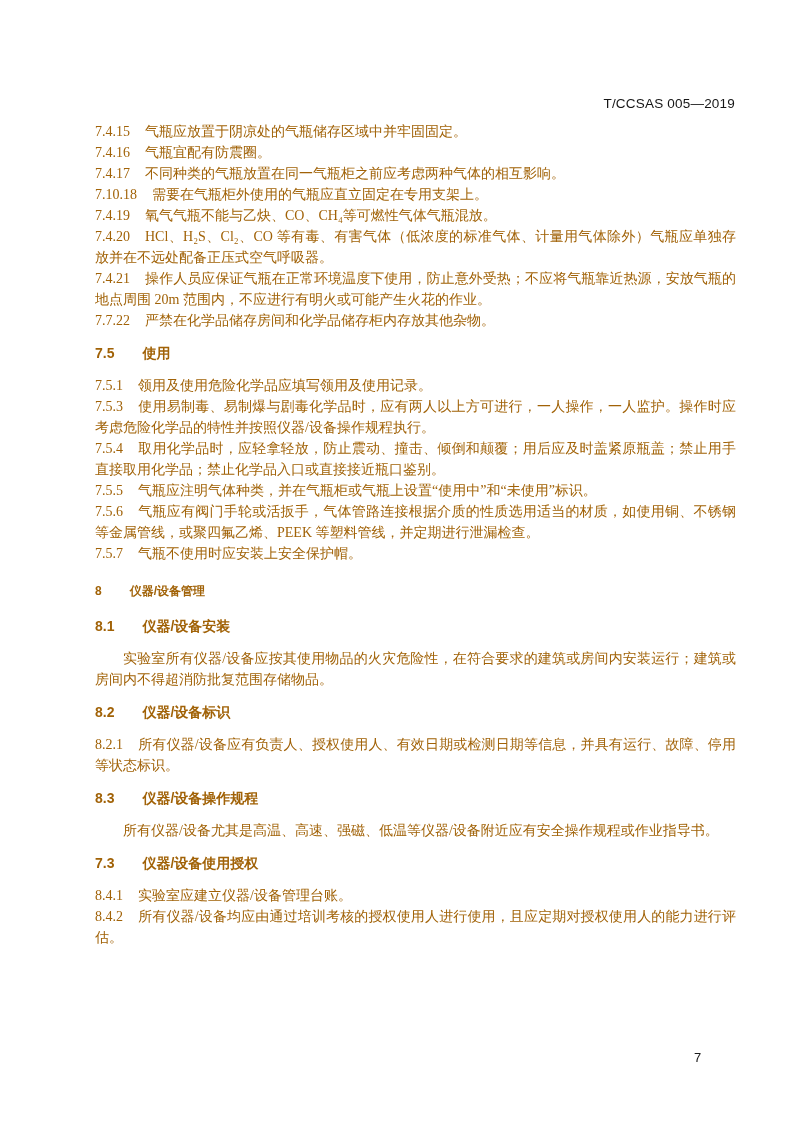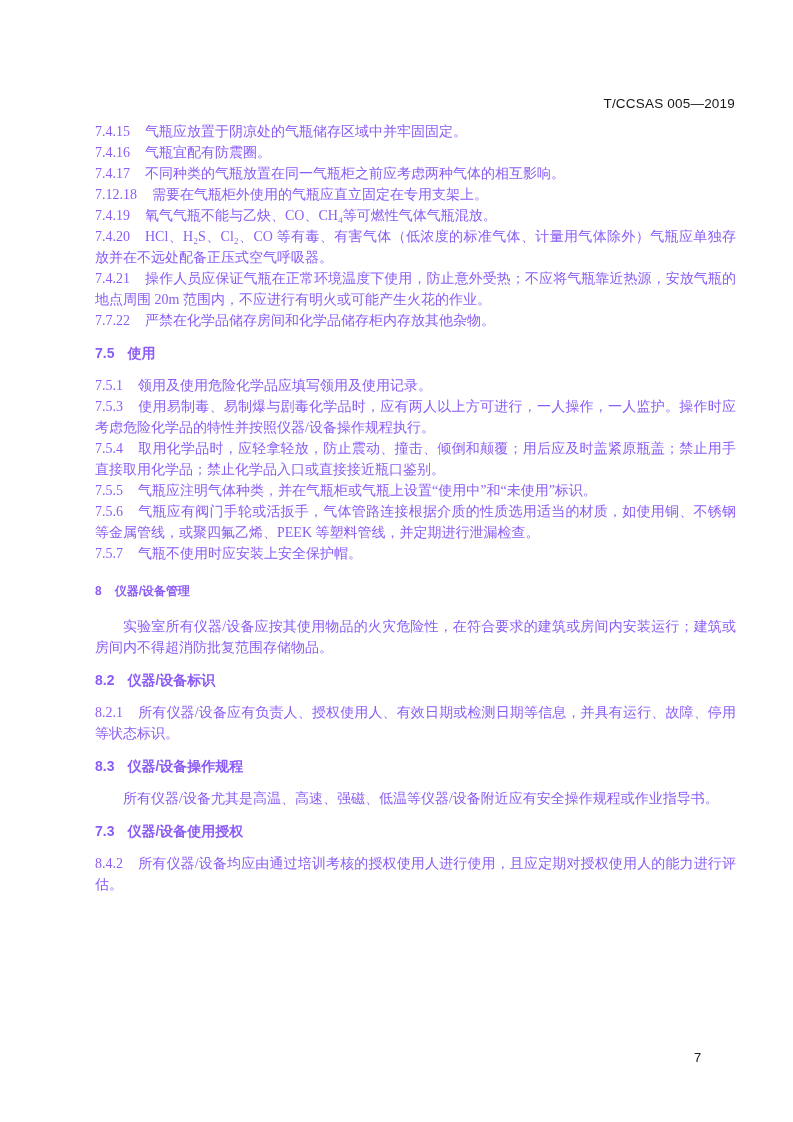--- a/index.html
+++ b/index.html
@@ -22,21 +22,21 @@
     letter-spacing: 0.2px;
   }
   .content {
     position: absolute;
     left: 95px;
     top: 121px;
     width: 641px;
     font-family: "Liberation Serif", "DejaVu Serif", serif;
     font-size: 14px;
     line-height: 21px;
-    color: #8b5cf6;
+    color: #a16207;
   }
   .content p, .content h1, .content h2 {
     margin: 0;
     padding: 0;
     text-align: justify;
   }
   .content p.clause .num {
     display: inline-block;
     margin-right: 15px;
     font-family: "Liberation Serif", "DejaVu Serif", serif;
@@ -50,21 +50,21 @@
   }
   .content h1 {
     font-family: "Liberation Sans", "DejaVu Sans", sans-serif;
     font-size: 12px;
     font-weight: bold;
     margin: 16px 0 14px 0;
     line-height: 22px;
   }
   .content h1 .num, .content h2 .num {
     display: inline-block;
-    margin-right: 13px;
+    margin-right: 28px;
   }
   .content p.para {
     text-indent: 2em;
   }
   .page-number {
     position: absolute;
     top: 1050px;
     left: 694px;
     font-family: "Liberation Sans", "DejaVu Sans", sans-serif;
     font-size: 13px;
@@ -74,36 +74,38 @@
 </head>
 <body>
 
 <div class="page">
   <div class="doc-header">T/CCSAS 005—2019</div>
 
   <div class="content">
       <p class="clause"><span class="num">7.4.15</span><span class="txt">气瓶应放置于阴凉处的气瓶储存区域中并牢固固定。</span></p>
       <p class="clause"><span class="num">7.4.16</span><span class="txt">气瓶宜配有防震圈。</span></p>
       <p class="clause"><span class="num">7.4.17</span><span class="txt">不同种类的气瓶放置在同一气瓶柜之前应考虑两种气体的相互影响。</span></p>
-      <p class="clause"><span class="num">7.12.18</span><span class="txt">需要在气瓶柜外使用的气瓶应直立固定在专用支架上。</span></p>
+      <p class="clause"><span class="num">7.10.18</span><span class="txt">需要在气瓶柜外使用的气瓶应直立固定在专用支架上。</span></p>
       <p class="clause"><span class="num">7.4.19</span><span class="txt">氧气气瓶不能与乙炔、CO、CH₄等可燃性气体气瓶混放。</span></p>
       <p class="clause"><span class="num">7.4.20</span><span class="txt">HCl、H₂S、Cl₂、CO 等有毒、有害气体（低浓度的标准气体、计量用气体除外）气瓶应单独存放并在不远处配备正压式空气呼吸器。</span></p>
       <p class="clause"><span class="num">7.4.21</span><span class="txt">操作人员应保证气瓶在正常环境温度下使用，防止意外受热；不应将气瓶靠近热源，安放气瓶的地点周围 20m 范围内，不应进行有明火或可能产生火花的作业。</span></p>
       <p class="clause"><span class="num">7.7.22</span><span class="txt">严禁在化学品储存房间和化学品储存柜内存放其他杂物。</span></p>
       <h2><span class="num">7.5</span><span class="txt">使用</span></h2>
       <p class="clause"><span class="num">7.5.1</span><span class="txt">领用及使用危险化学品应填写领用及使用记录。</span></p>
       <p class="clause"><span class="num">7.5.3</span><span class="txt">使用易制毒、易制爆与剧毒化学品时，应有两人以上方可进行，一人操作，一人监护。操作时应考虑危险化学品的特性并按照仪器/设备操作规程执行。</span></p>
       <p class="clause"><span class="num">7.5.4</span><span class="txt">取用化学品时，应轻拿轻放，防止震动、撞击、倾倒和颠覆；用后应及时盖紧原瓶盖；禁止用手直接取用化学品；禁止化学品入口或直接接近瓶口鉴别。</span></p>
       <p class="clause"><span class="num">7.5.5</span><span class="txt">气瓶应注明气体种类，并在气瓶柜或气瓶上设置“使用中”和“未使用”标识。</span></p>
       <p class="clause"><span class="num">7.5.6</span><span class="txt">气瓶应有阀门手轮或活扳手，气体管路连接根据介质的性质选用适当的材质，如使用铜、不锈钢等金属管线，或聚四氟乙烯、PEEK 等塑料管线，并定期进行泄漏检查。</span></p>
       <p class="clause"><span class="num">7.5.7</span><span class="txt">气瓶不使用时应安装上安全保护帽。</span></p>
       <h1><span class="num">8</span><span class="txt">仪器/设备管理</span></h1>
+      <h2><span class="num">8.1</span><span class="txt">仪器/设备安装</span></h2>
       <p class="para">实验室所有仪器/设备应按其使用物品的火灾危险性，在符合要求的建筑或房间内安装运行；建筑或房间内不得超消防批复范围存储物品。</p>
       <h2><span class="num">8.2</span><span class="txt">仪器/设备标识</span></h2>
       <p class="clause"><span class="num">8.2.1</span><span class="txt">所有仪器/设备应有负责人、授权使用人、有效日期或检测日期等信息，并具有运行、故障、停用等状态标识。</span></p>
       <h2><span class="num">8.3</span><span class="txt">仪器/设备操作规程</span></h2>
       <p class="para">所有仪器/设备尤其是高温、高速、强磁、低温等仪器/设备附近应有安全操作规程或作业指导书。</p>
       <h2><span class="num">7.3</span><span class="txt">仪器/设备使用授权</span></h2>
+      <p class="clause"><span class="num">8.4.1</span><span class="txt">实验室应建立仪器/设备管理台账。</span></p>
       <p class="clause"><span class="num">8.4.2</span><span class="txt">所有仪器/设备均应由通过培训考核的授权使用人进行使用，且应定期对授权使用人的能力进行评估。</span></p>
     </div>
 
   <div class="page-number">7</div>
 </div>
 
 </body></html>

